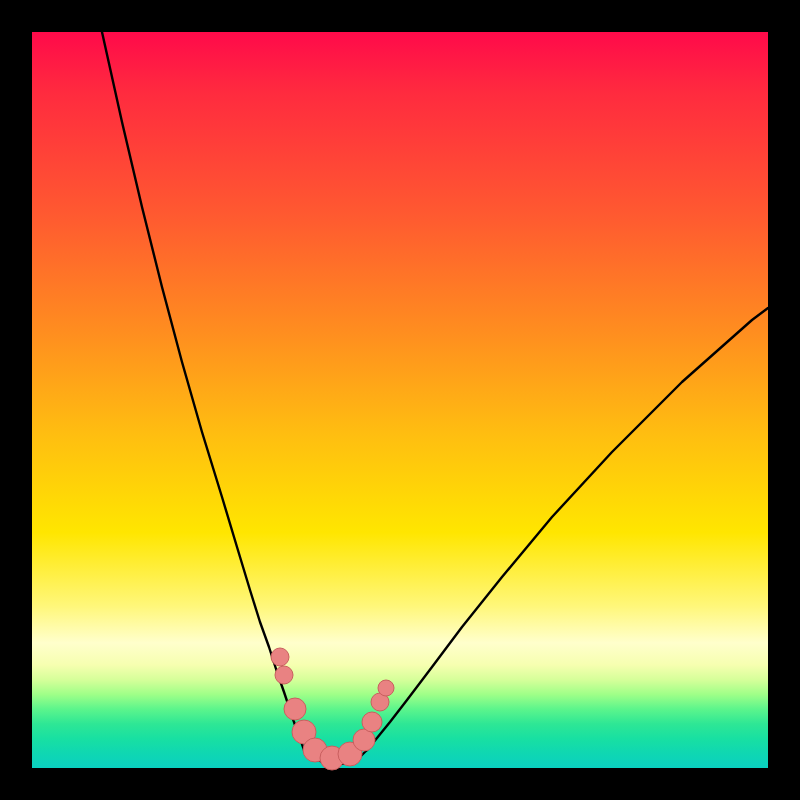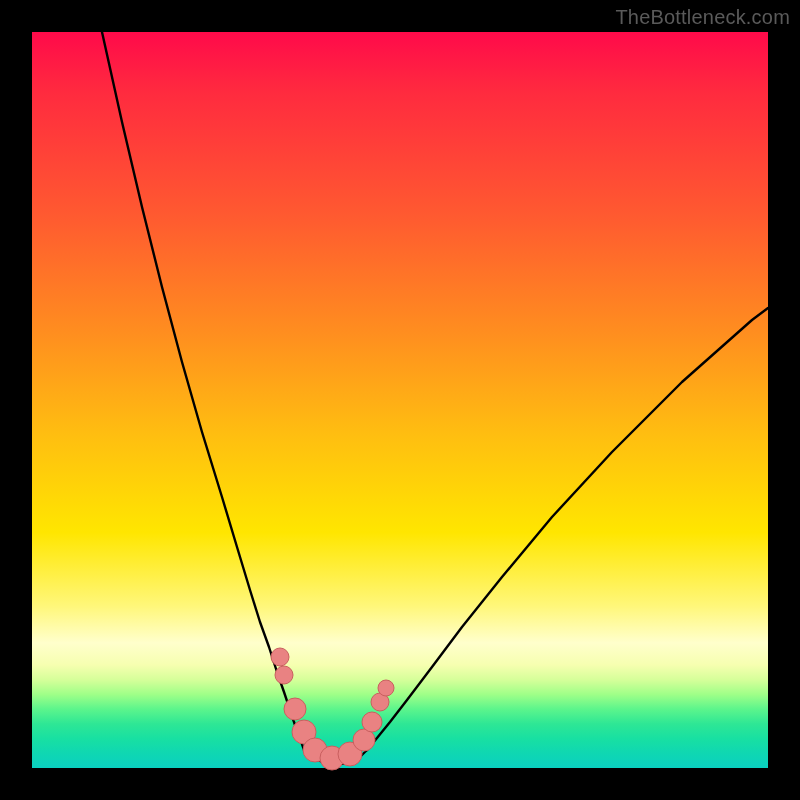--- a/index.html
+++ b/index.html
@@ -62,21 +62,20 @@
     top: 0;
     width: 736px;
     height: 736px;
     overflow: visible;
   }
 </style>
 </head>
 <body>
 
 <div id="frame">
-  <div id="watermark">TheBottleneck.com</div>
 
   <div id="plot">
     <svg class="curves" viewBox="0 0 736 736" preserveAspectRatio="none">
       <g id="curve-layer">
           <polyline points="70,0 90,90 110,175 130,255 150,330 170,400 190,465 205,515 218,558 228,590 237,615 245,640 252,660 258,678 263,693 268,706 272,718" fill="none" stroke="#000000" stroke-width="2.4" stroke-linecap="round" stroke-linejoin="round"></polyline>
           <polyline points="335,718 345,706 358,690 375,668 400,635 430,595 470,545 520,485 580,420 650,350 720,288 736,276" fill="none" stroke="#000000" stroke-width="2.4" stroke-linecap="round" stroke-linejoin="round"></polyline>
           <polyline points="272,718 280,725 290,730 300,732 310,732 320,730 328,725 335,718" fill="none" stroke="#000000" stroke-width="2.2" stroke-linecap="round" stroke-linejoin="round"></polyline>
         </g>
       <g id="marker-layer">
           <circle cx="248" cy="625" r="9" fill="#e98282" stroke="#c95f5f" stroke-width="1"></circle>

